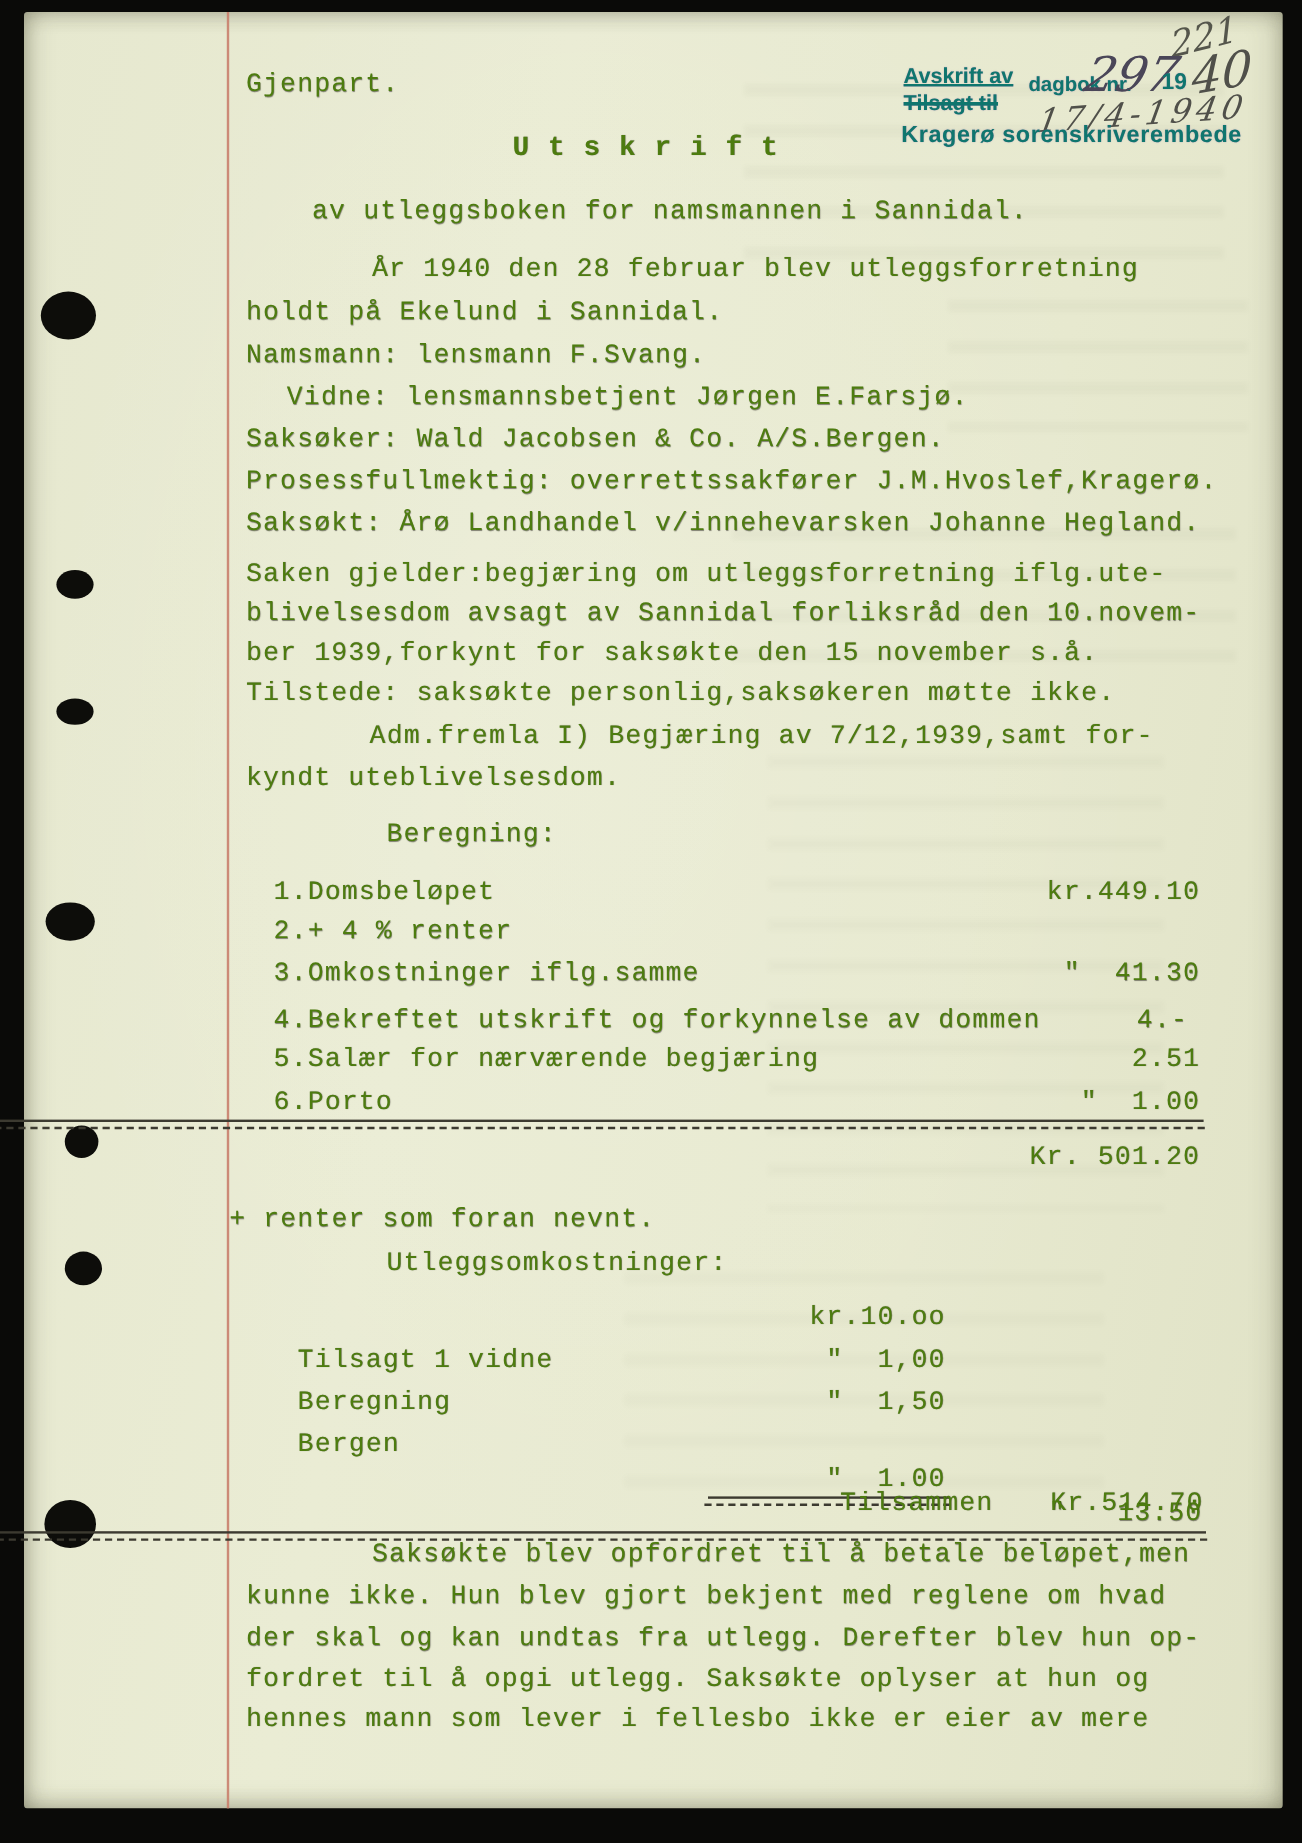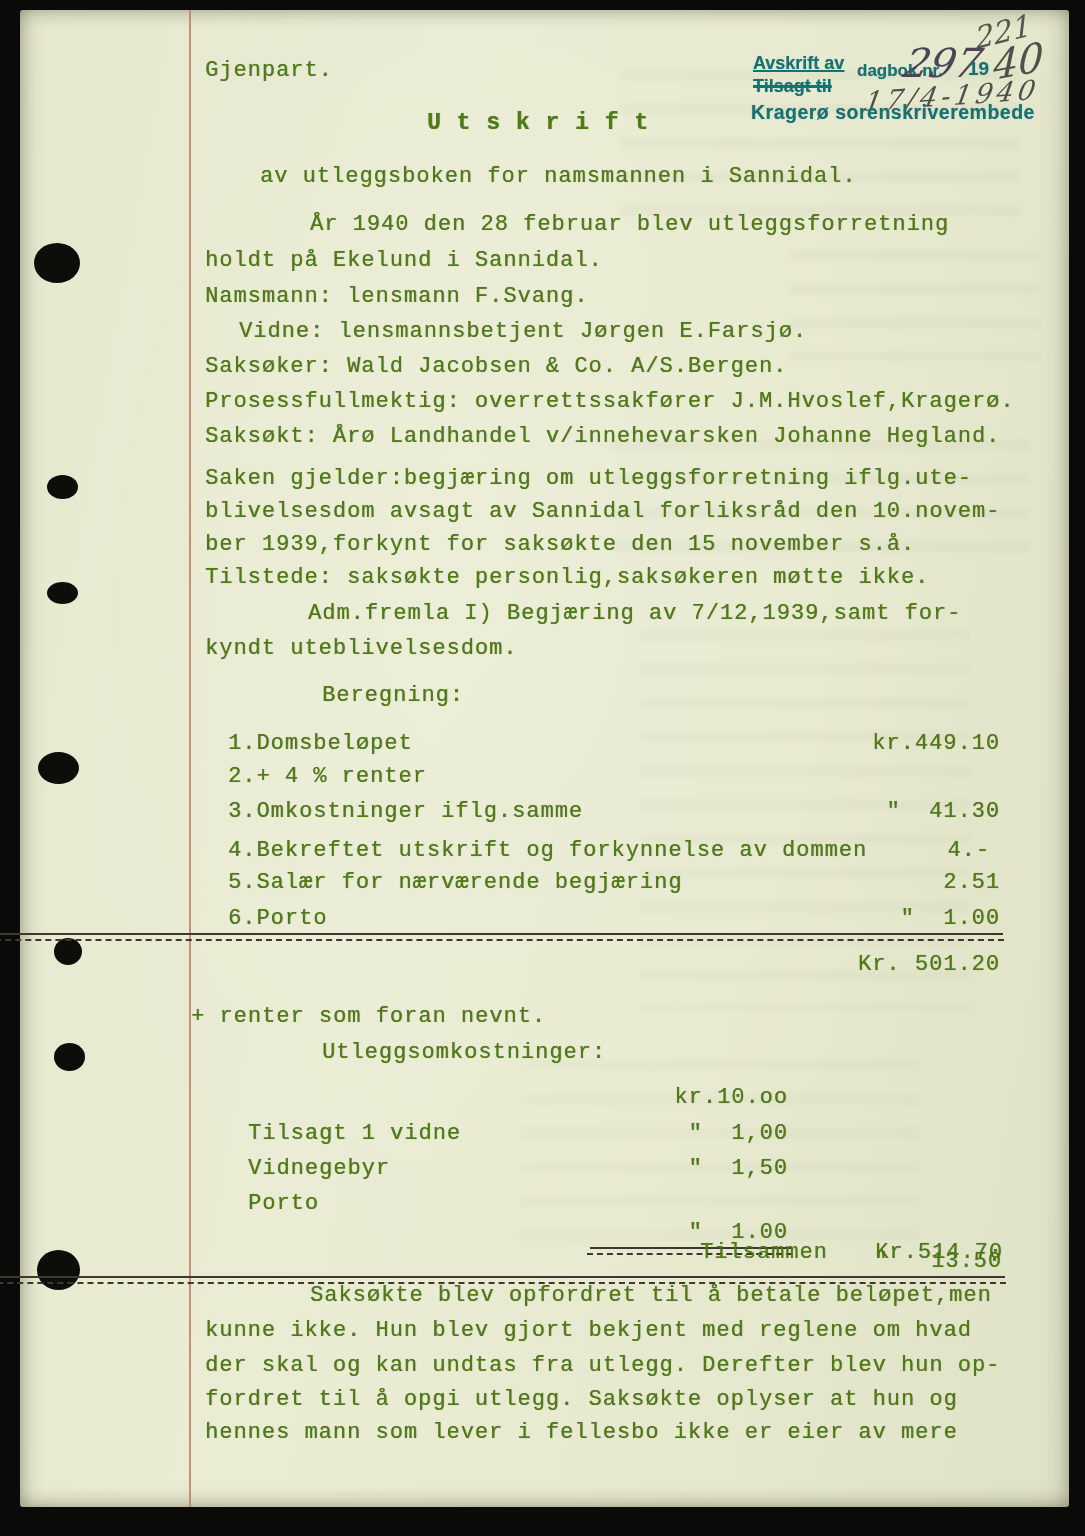--- a/index.html
+++ b/index.html
@@ -128,23 +128,23 @@
 
   <div class="tw amt" style="right:85px;top:952px;">Kr. 501.20</div>
 
   <div class="tw" style="left:191px;top:1004px;">+ renter som foran nevnt.</div>
 
   <div class="tw" style="left:322px;top:1040px;">Utleggsomkostninger:</div>
 
   <div class="tw amt" style="left:590px;width:198px;top:1085px;">kr.10.oo</div>
   <div class="tw" style="left:248px;top:1121px;">Tilsagt 1 vidne</div>
   <div class="tw amt" style="left:590px;width:198px;top:1121px;">"  1,00</div>
-  <div class="tw" style="left:248px;top:1156px;">Vidnegebyr</div>
+  <div class="tw" style="left:248px;top:1156px;">Beregning</div>
   <div class="tw amt" style="left:590px;width:198px;top:1156px;">"  1,50</div>
-  <div class="tw" style="left:248px;top:1191px;">Porto</div>
+  <div class="tw" style="left:248px;top:1191px;">Bergen</div>
   <div class="tw amt tot" style="left:590px;width:190px;top:1191px;">"  1.00</div>
   <div class="tw amt tot" style="right:80px;top:1191px;">"   13.50</div>
 
   <div class="tw" style="left:700px;top:1240px;">Tilsammen</div>
   <div class="tw amt" style="right:82px;top:1240px;">Kr.514.70</div>
 
   <div class="tw" style="left:310px;top:1283px;">Saksøkte blev opfordret til å betale beløpet,men</div>
   <div class="tw" style="left:205px;top:1318px;">kunne ikke. Hun blev gjort bekjent med reglene om hvad</div>
   <div class="tw" style="left:205px;top:1353px;">der skal og kan undtas fra utlegg. Derefter blev hun op-</div>
   <div class="tw" style="left:205px;top:1387px;">fordret til å opgi utlegg. Saksøkte oplyser at hun og</div>

